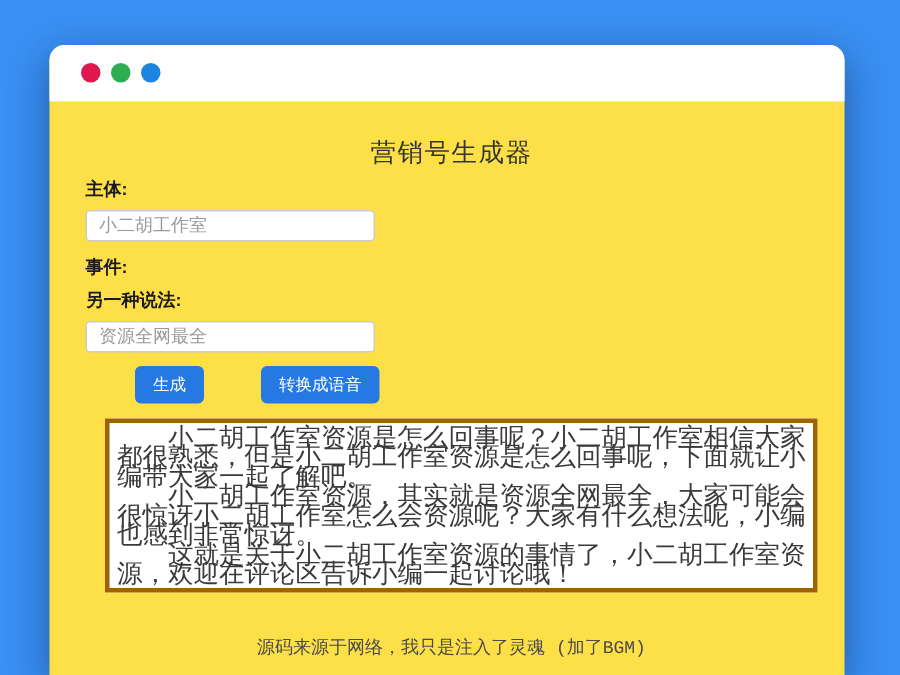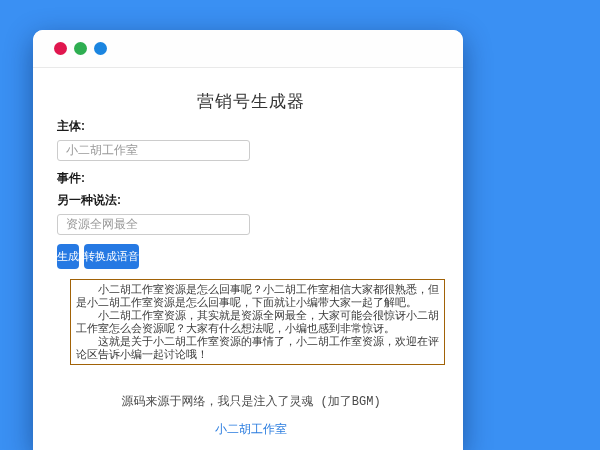--- a/index.html
+++ b/index.html
@@ -5,22 +5,22 @@
   * { margin: 0; padding: 0; box-sizing: border-box; }
   html, body { width: 600px; height: 450px; overflow: hidden; }
   body {
     background: #3a90f3;
     font-family: "Liberation Sans", "DejaVu Sans", sans-serif;
     position: relative;
   }
   .window {
     position: absolute;
     left: 33px; top: 30px;
-    width: 430px; height: 420px;
-    background: #ffffff;
+    width: 530px; height: 420px;
+    background: #fde047;
     border-radius: 10px 10px 0 0;
     box-shadow: 0 8px 28px rgba(0, 25, 70, 0.45);
   }
   .titlebar {
     height: 38px;
     display: flex;
     align-items: center;
     padding-left: 21px;
     gap: 7px;
     background: #fefefe;
@@ -60,32 +60,33 @@
     margin-bottom: 9px;
     font-family: "Liberation Sans", "DejaVu Sans", sans-serif;
   }
   .button-row { display: flex; gap: 5px; margin-top: 8px; }
   .btn {
     background: #2679e3;
     color: #ffffff;
     border: none;
     border-radius: 4px;
     font-size: 11px;
-    padding: 5px 0;
+    padding: 5px 12px;
     cursor: pointer;
     font-family: "Liberation Sans", "DejaVu Sans", sans-serif;
     white-space: nowrap;
+    margin-left: 33px;
   }
   .output-col { flex: 1; margin-left: 13px; }
   .output-box {
     margin-top: 10px;
-    border: 1px solid #a16207;
+    border: 3px solid #a16207;
     background: #ffffff;
     padding: 3px 5px;
-    font-size: 11px;
+    font-size: 17px;
     line-height: 13px;
     color: #3a3a3a;
     min-height: 80px;
   }
   .output-box p { text-indent: 2em; margin: 0; }
   .footer { margin-top: 28px; text-align: center; }
   .footer-note { font-size: 12px; color: #4a4a4a; font-family: Liberation Mono, monospace; }
   .footer-link {
     display: inline-block;
     margin-top: 11px;

